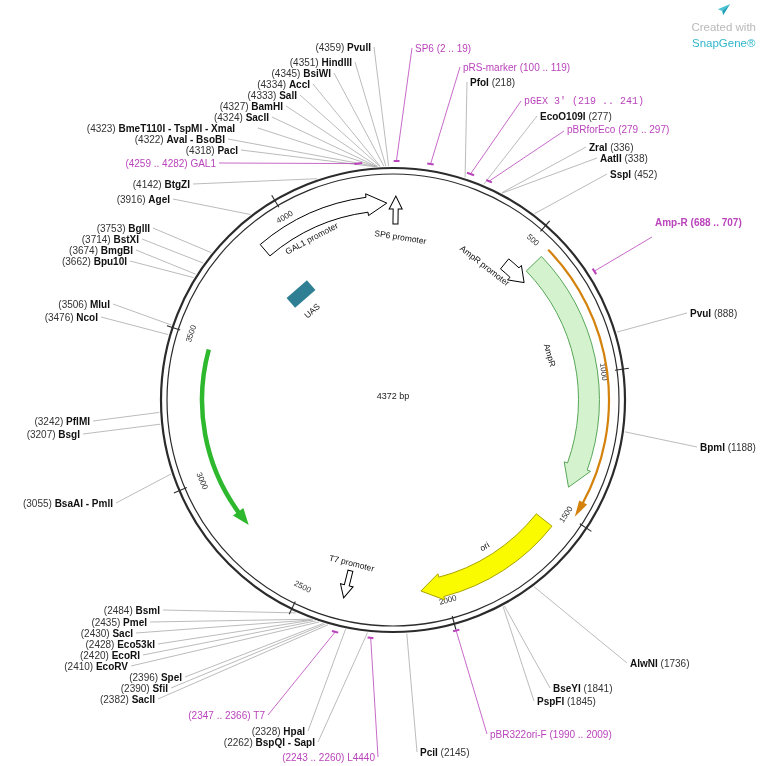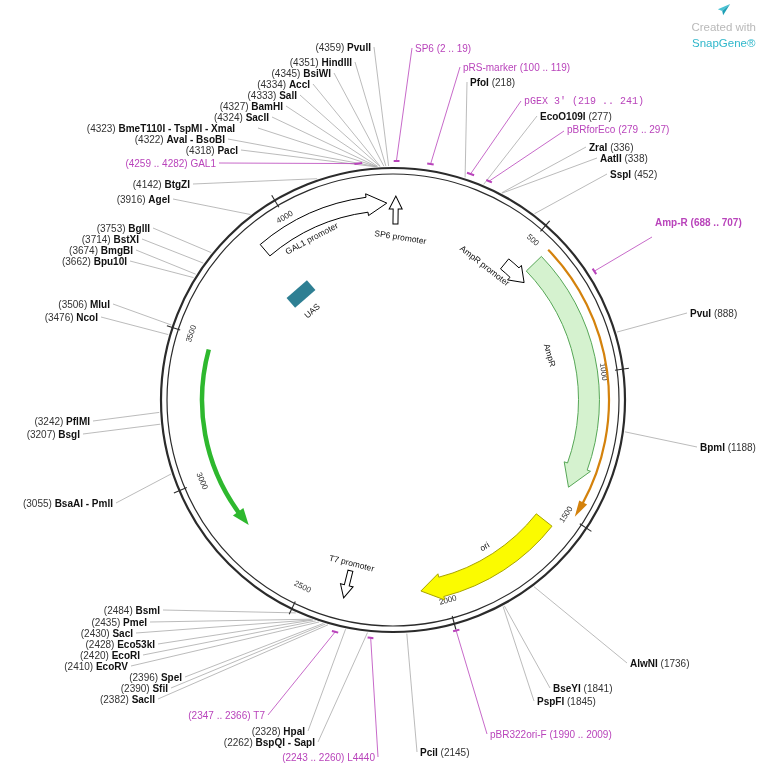--- a/index.html
+++ b/index.html
@@ -183,15 +183,16 @@
       <div class="site enz" style="right: 578px; text-align: right; top: 671.5px;"><span class="pos">(2396)</span>&nbsp;<span class="nm">SpeI</span></div>
       <div class="site enz" style="right: 592px; text-align: right; top: 682.5px;"><span class="pos">(2390)</span>&nbsp;<span class="nm">SfiI</span></div>
       <div class="site enz" style="right: 605px; text-align: right; top: 693.5px;"><span class="pos">(2382)</span>&nbsp;<span class="nm">SacII</span></div>
       <div class="site feat" style="right: 495px; text-align: right; top: 709.5px;"><span class="pos">(2347 .. 2366)</span>&nbsp;<span class="nm">T7</span></div>
       <div class="site enz" style="right: 455px; text-align: right; top: 725.5px;"><span class="pos">(2328)</span>&nbsp;<span class="nm">HpaI</span></div>
       <div class="site enz" style="right: 445px; text-align: right; top: 736.5px;"><span class="pos">(2262)</span>&nbsp;<span class="nm">BspQI - SapI</span></div>
       <div class="site feat" style="right: 385px; text-align: right; top: 751.5px;"><span class="pos">(2243 .. 2260)</span>&nbsp;<span class="nm">L4440</span></div>
     </div>
 
   <div class="center-label">
+    <div class="plen">4372 bp</div>
   </div>
 
 </div>
 
 </body></html>

